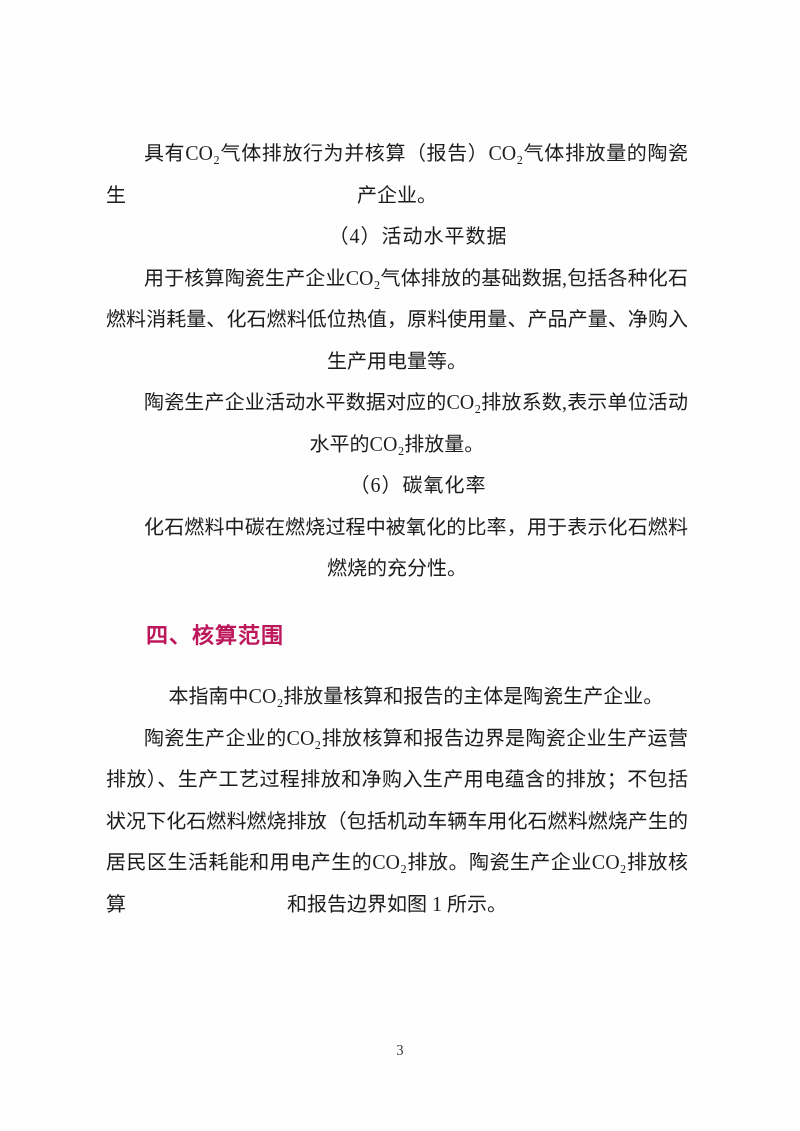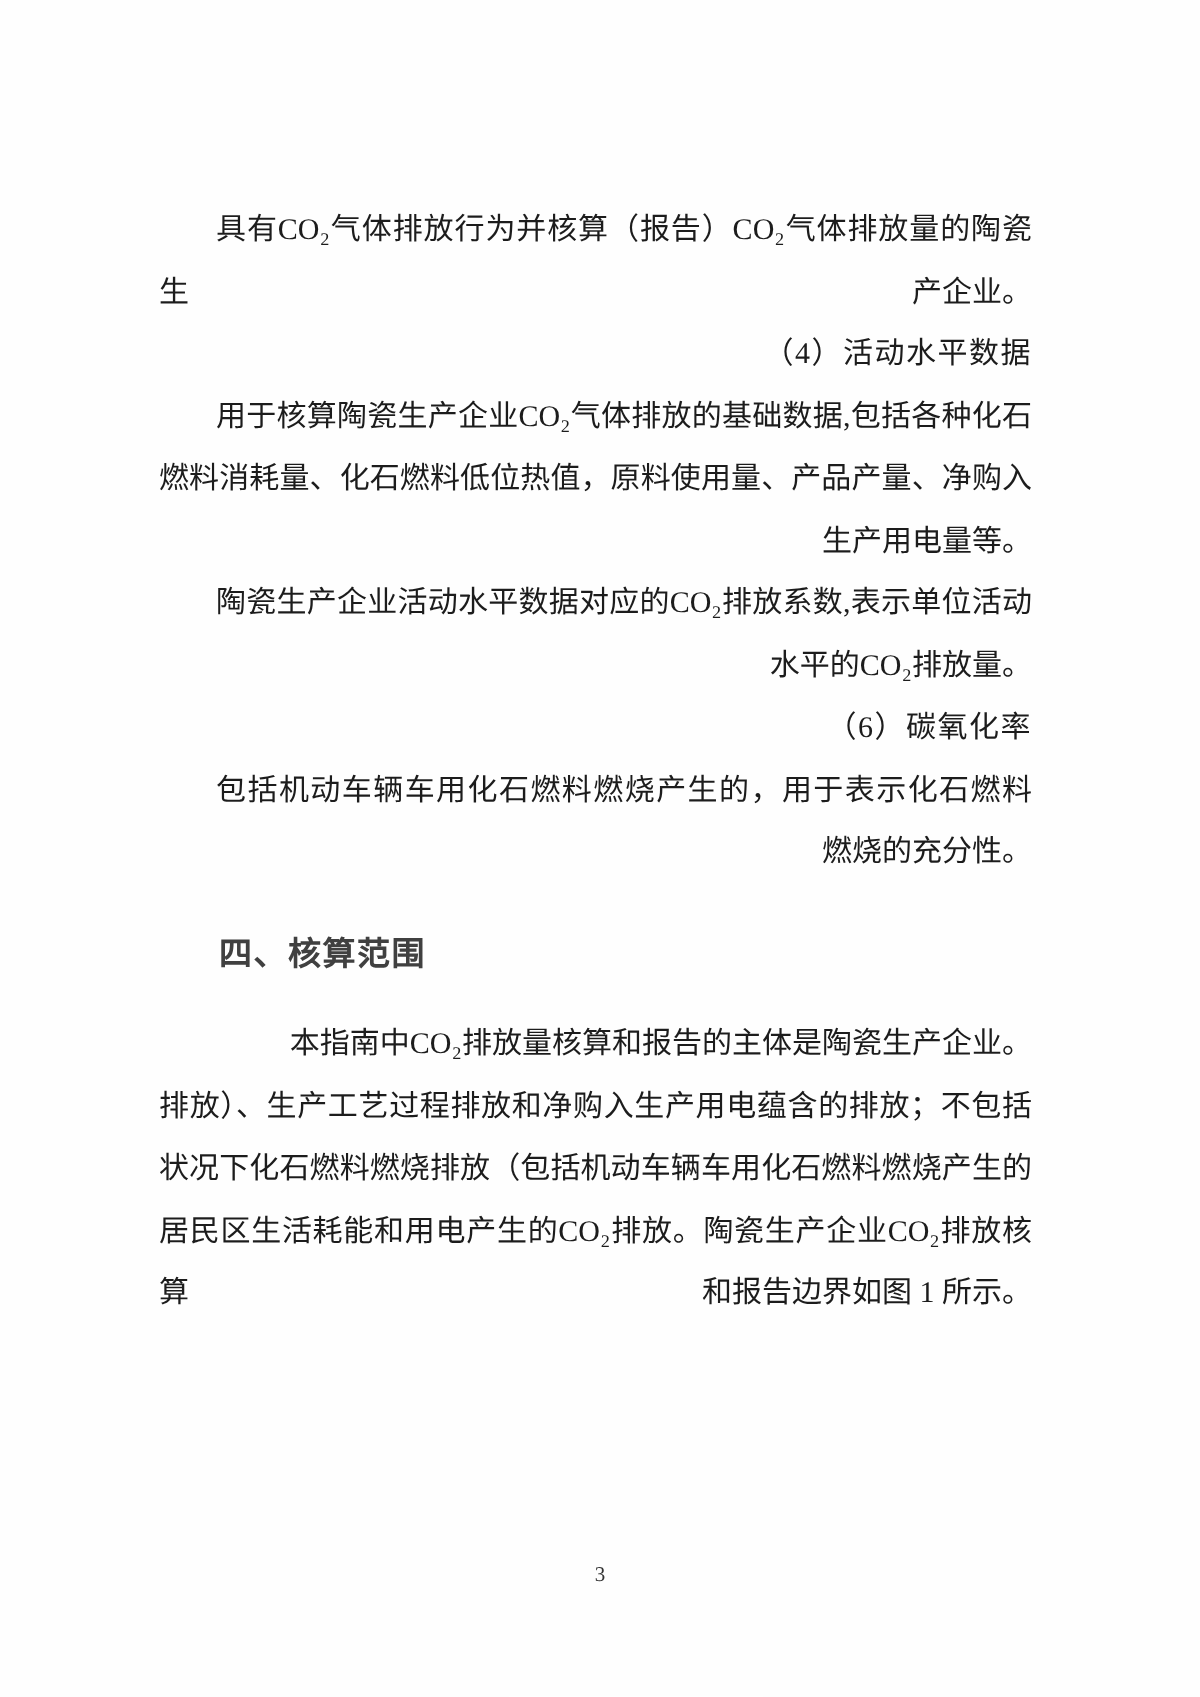--- a/index.html
+++ b/index.html
@@ -19,21 +19,21 @@
   .text-block {
     position: absolute;
     left: 106px;
     top: 133px;
     width: 582px;
   }
   .line {
     font-size: 20px;
     line-height: 41.5px;
     height: 41.5px;
-    text-align: right;
+    text-align: center;
     color: #1c1c1c;
   }
   
   .just {
     text-align: justify;
     text-align-last: justify;
     text-justify: inter-character;
   }
   
   .indent {
@@ -46,21 +46,21 @@
   }
   .section-heading {
     font-family: "Liberation Sans", sans-serif;
     font-weight: 700;
     font-size: 22px;
     line-height: 41.5px;
     height: 41.5px;
     text-indent: 40px;
     margin-top: 25px;
     margin-bottom: 20px;
-    color: #404040;
+    color: #be185d;
     letter-spacing: 1px;
   }
   .page-number {
     position: absolute;
     bottom: 72px;
     left: 0;
     width: 100%;
     text-align: center;
     font-size: 14px;
     line-height: 16px;
@@ -82,27 +82,28 @@
     <div class="line indent just">用于核算陶瓷生产企业CO₂气体排放的基础数据,包括各种化石</div>
     <div class="line just">燃料消耗量、化石燃料低位热值，原料使用量、产品产量、净购入</div>
     <div class="line">生产用电量等。</div>
 
 
     <div class="line indent just">陶瓷生产企业活动水平数据对应的CO₂排放系数,表示单位活动</div>
     <div class="line">水平的CO₂排放量。</div>
 
     <div class="line subhead">（6）碳氧化率</div>
 
-    <div class="line indent just">包括机动车辆车用化石燃料燃烧产生的，用于表示化石燃料</div>
+    <div class="line indent just">化石燃料中碳在燃烧过程中被氧化的比率，用于表示化石燃料</div>
     <div class="line">燃烧的充分性。</div>
 
     <div class="section-heading">四、核算范围</div>
 
     <div class="line indent">本指南中CO₂排放量核算和报告的主体是陶瓷生产企业。</div>
 
+    <div class="line indent just">陶瓷生产企业的CO₂排放核算和报告边界是陶瓷企业生产运营</div>
     <div class="line just">排放）、生产工艺过程排放和净购入生产用电蕴含的排放；不包括</div>
     <div class="line just">状况下化石燃料燃烧排放（包括机动车辆车用化石燃料燃烧产生的</div>
     <div class="line just">居民区生活耗能和用电产生的CO₂排放。陶瓷生产企业CO₂排放核算</div>
     <div class="line">和报告边界如图 1 所示。</div>
 
   </div>
 
   <div class="page-number">3</div>
 </div>
 

